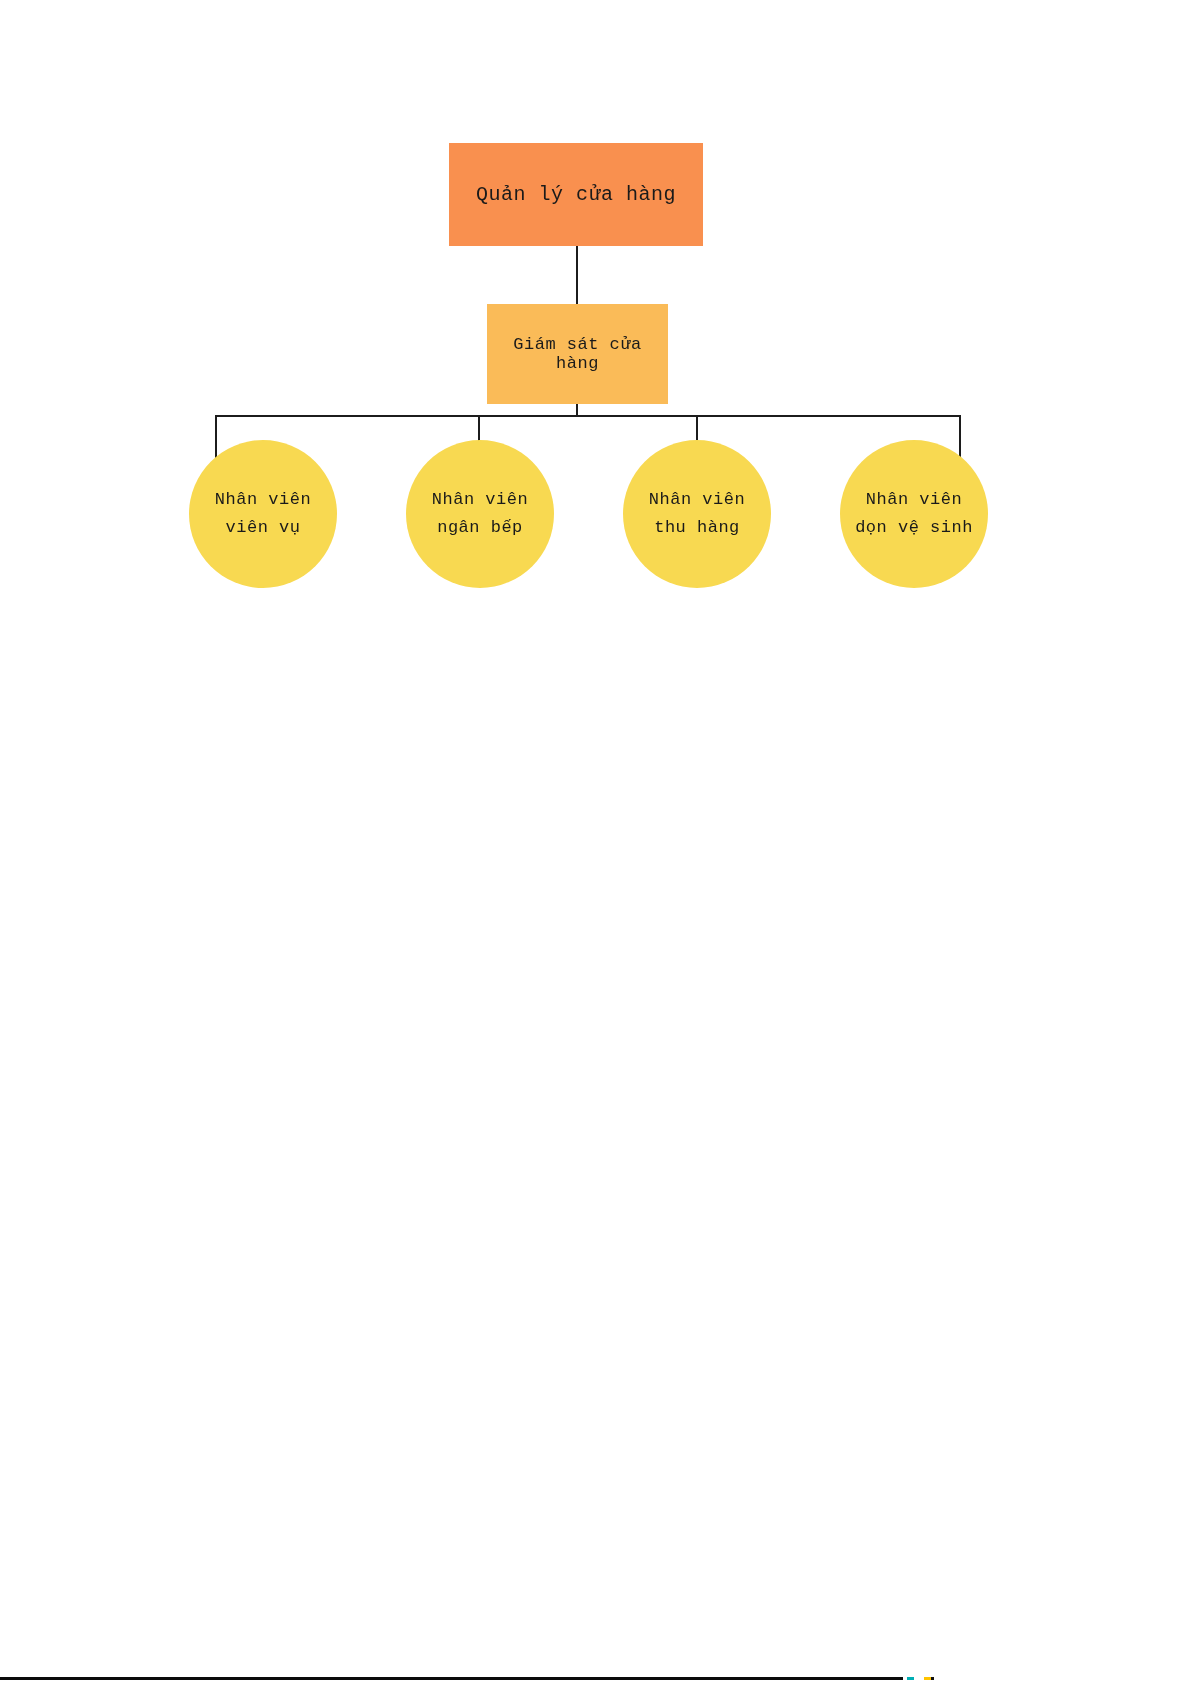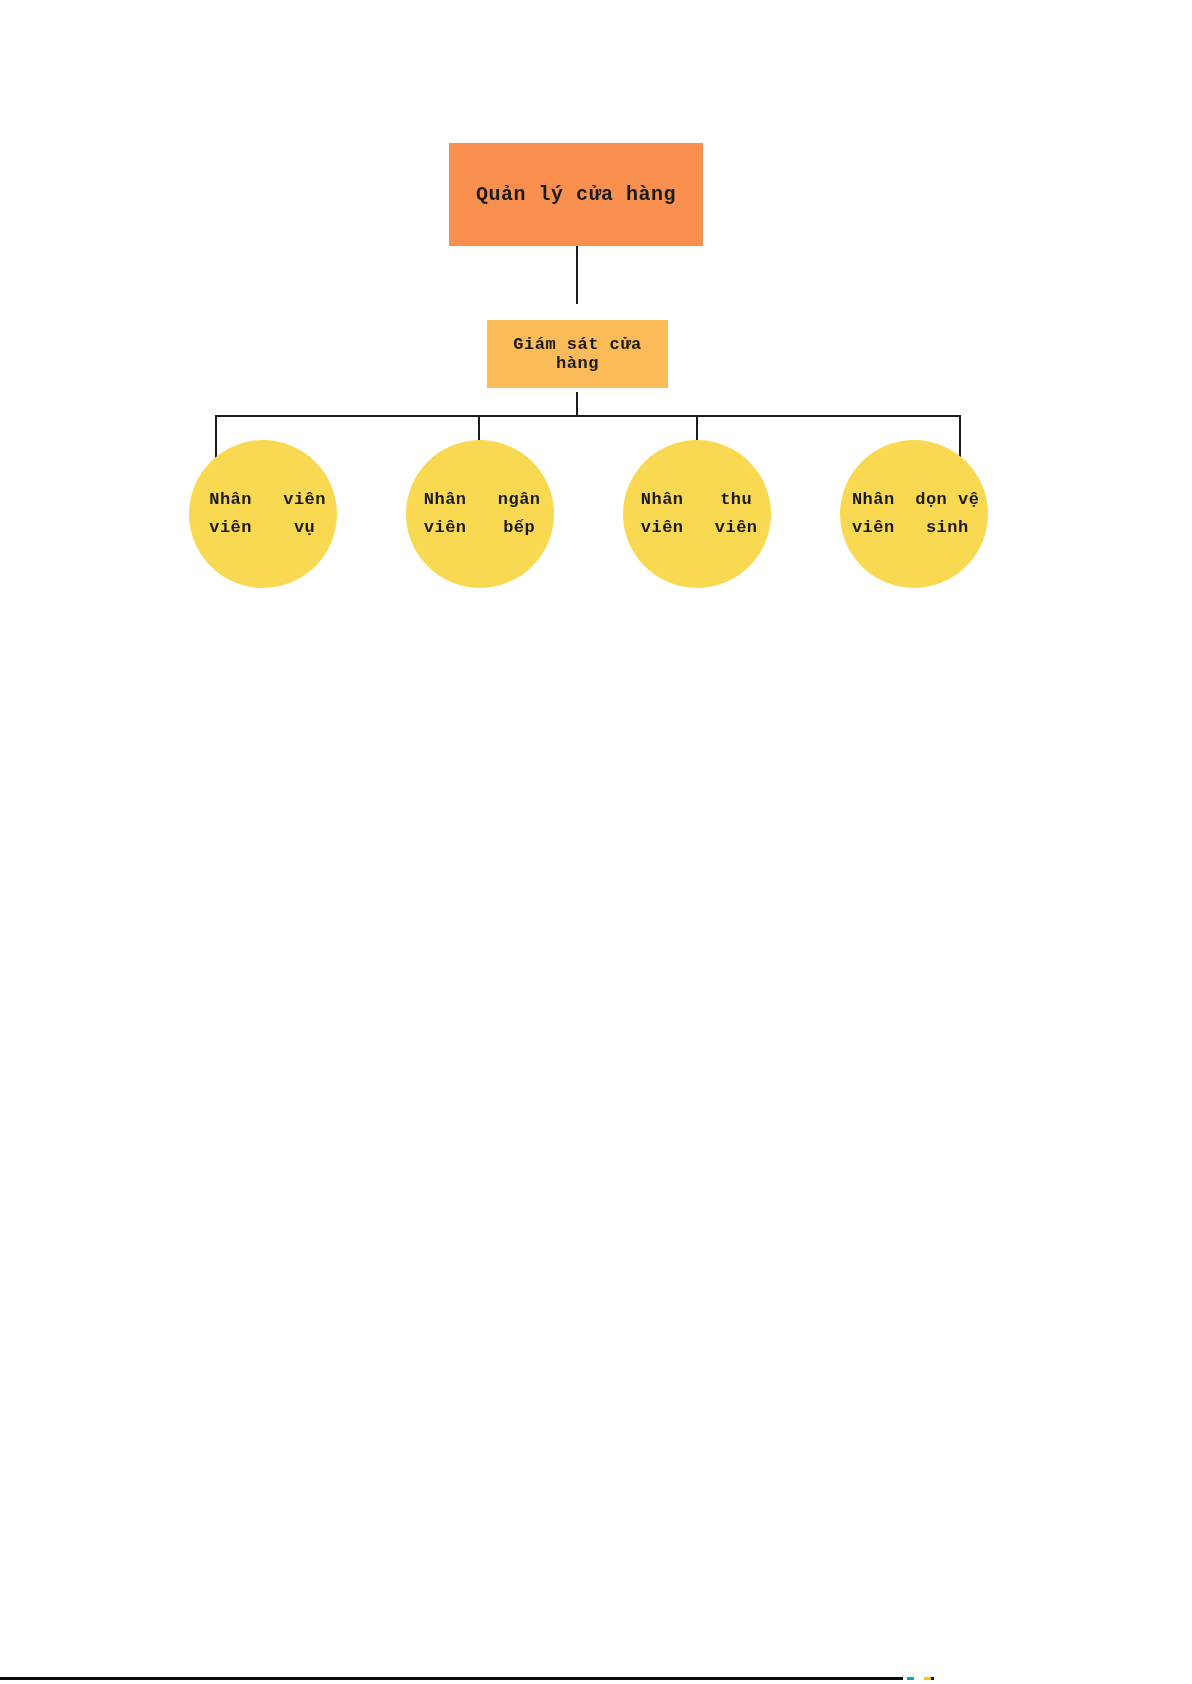--- a/index.html
+++ b/index.html
@@ -15,43 +15,43 @@
     overflow: hidden;
     font-family: "Liberation Mono", "DejaVu Sans Mono", monospace;
     color: #1a1a1a;
   }
   .node {
     position: absolute;
     display: flex;
     align-items: center;
     justify-content: center;
     text-align: center;
-    font-weight: bold;
+    font-weight: normal;
     letter-spacing: 0.5px;
   }
   .box-root {
     left: 449px; top: 143px;
     width: 254px; height: 103px;
     background: #F9904F;
     font-size: 20px;
   }
   .box-supervisor {
-    left: 487px; top: 320px;
-    width: 181px; height: 68px;
+    left: 487px; top: 304px;
+    width: 181px; height: 100px;
     background: #FABB58;
     font-size: 17px;
     justify-content: center;
   }
   .circle {
     width: 148px; height: 148px;
     border-radius: 50%;
     background: #F8D951;
     font-size: 17px;
     line-height: 1.65;
-    flex-direction: row;
+    flex-direction: column;
     top: 440px;
   }
   .circle.c1 { left: 189px; }
   .circle.c2 { left: 406px; }
   .circle.c3 { left: 623px; }
   .circle.c4 { left: 840px; }
   .connector {
     position: absolute;
     background: #1c1c1c;
   }
@@ -95,21 +95,21 @@
   <div class="node circle c1">
     <span>Nhân viên</span>
     <span>viên vụ</span>
   </div>
   <div class="node circle c2">
     <span>Nhân viên</span>
     <span>ngân bếp</span>
   </div>
   <div class="node circle c3">
     <span>Nhân viên</span>
-    <span>thu viên</span>
+    <span>thu hàng</span>
   </div>
   <div class="node circle c4">
     <span>Nhân viên</span>
     <span>dọn vệ sinh</span>
   </div>
 
   <div class="connector bottom-bar"></div>
   <div class="connector bottom-dash-teal"></div>
   <div class="connector bottom-dash-yellow"></div>
   <div class="connector bottom-dash-dark"></div>

